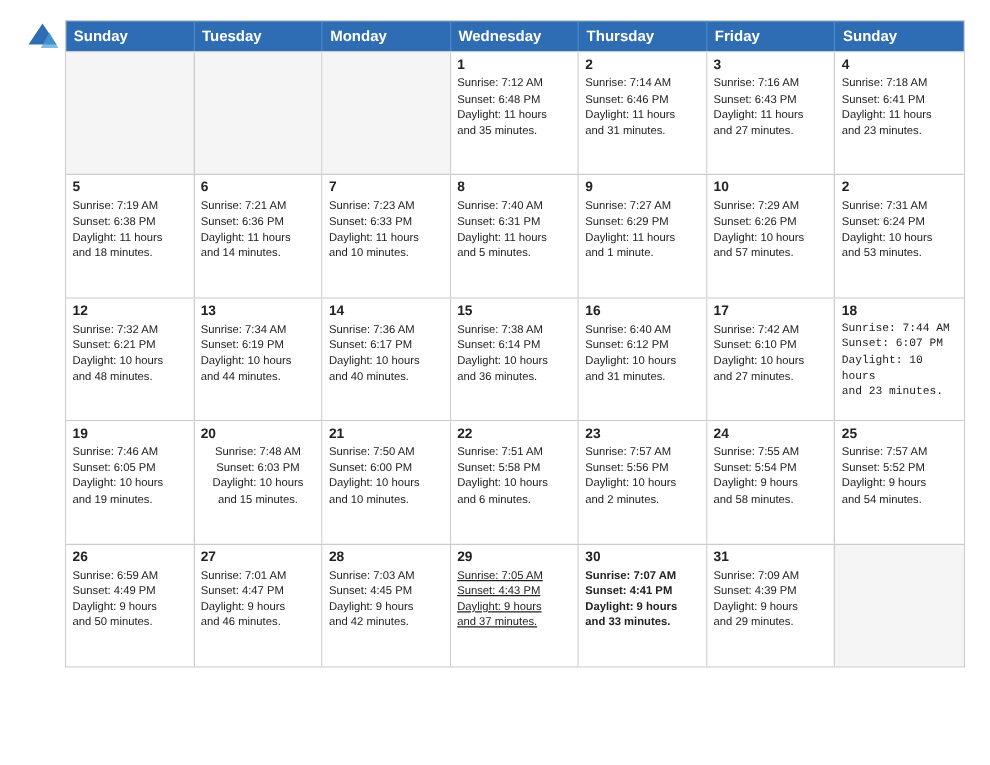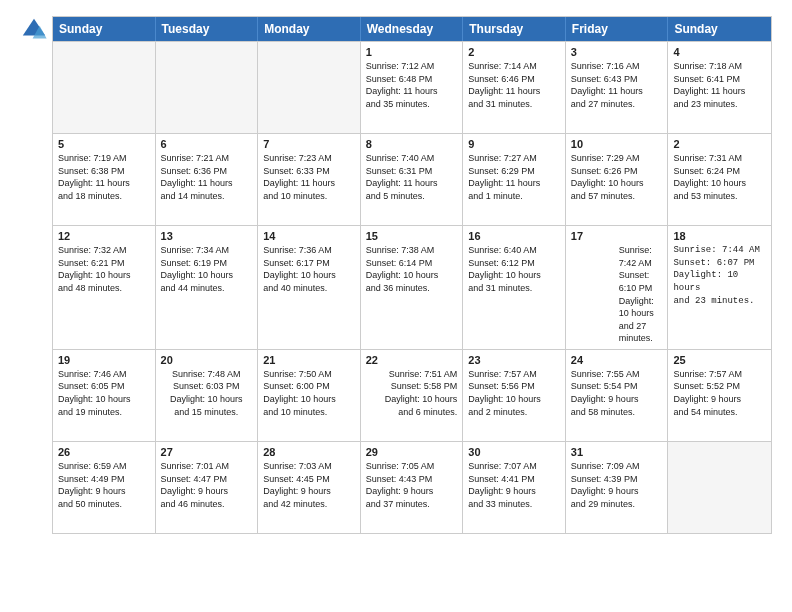--- a/index.html
+++ b/index.html
@@ -252,21 +252,21 @@
           </div>
           <div class="cal-cell">
             <div class="day-num">16</div>
             <div class="cell-text" style="white-space: pre-line;">Sunrise: 6:40 AM
 Sunset: 6:12 PM
 Daylight: 10 hours
 and 31 minutes.</div>
           </div>
           <div class="cal-cell">
             <div class="day-num">17</div>
-            <div class="cell-text" style="white-space: pre-line; margin-left: 48px;">Sunrise: 7:42 AM
+            <div class="cell-text" style="white-space: pre-line;">Sunrise: 7:42 AM
 Sunset: 6:10 PM
 Daylight: 10 hours
 and 27 minutes.</div>
           </div>
           <div class="cal-cell">
             <div class="day-num">18</div>
             <div class="cell-text" style="white-space: pre-line; font-family: Liberation Mono, monospace;">Sunrise: 7:44 AM
 Sunset: 6:07 PM
 Daylight: 10 hours
 and 23 minutes.</div>
@@ -289,21 +289,21 @@
           </div>
           <div class="cal-cell">
             <div class="day-num">21</div>
             <div class="cell-text" style="white-space: pre-line;">Sunrise: 7:50 AM
 Sunset: 6:00 PM
 Daylight: 10 hours
 and 10 minutes.</div>
           </div>
           <div class="cal-cell">
             <div class="day-num">22</div>
-            <div class="cell-text" style="white-space: pre-line; text-align: right;">Sunrise: 7:51 AM
+            <div class="cell-text" style="white-space: pre-line;">Sunrise: 7:51 AM
 Sunset: 5:58 PM
 Daylight: 10 hours
 and 6 minutes.</div>
           </div>
           <div class="cal-cell">
             <div class="day-num">23</div>
             <div class="cell-text" style="white-space: pre-line;">Sunrise: 7:57 AM
 Sunset: 5:56 PM
 Daylight: 10 hours
 and 2 minutes.</div>
@@ -340,28 +340,28 @@
           </div>
           <div class="cal-cell">
             <div class="day-num">28</div>
             <div class="cell-text" style="white-space: pre-line;">Sunrise: 7:03 AM
 Sunset: 4:45 PM
 Daylight: 9 hours
 and 42 minutes.</div>
           </div>
           <div class="cal-cell">
             <div class="day-num">29</div>
-            <div class="cell-text" style="white-space: pre-line;">Sunrise: 7:05 AM
+            <div class="cell-text" style="white-space: pre-line; text-decoration: underline;">Sunrise: 7:05 AM
 Sunset: 4:43 PM
 Daylight: 9 hours
 and 37 minutes.</div>
           </div>
           <div class="cal-cell">
             <div class="day-num">30</div>
-            <div class="cell-text" style="white-space: pre-line;">Sunrise: 7:07 AM
+            <div class="cell-text" style="white-space: pre-line; font-weight: bold;">Sunrise: 7:07 AM
 Sunset: 4:41 PM
 Daylight: 9 hours
 and 33 minutes.</div>
           </div>
           <div class="cal-cell">
             <div class="day-num">31</div>
             <div class="cell-text" style="white-space: pre-line;">Sunrise: 7:09 AM
 Sunset: 4:39 PM
 Daylight: 9 hours
 and 29 minutes.</div>

